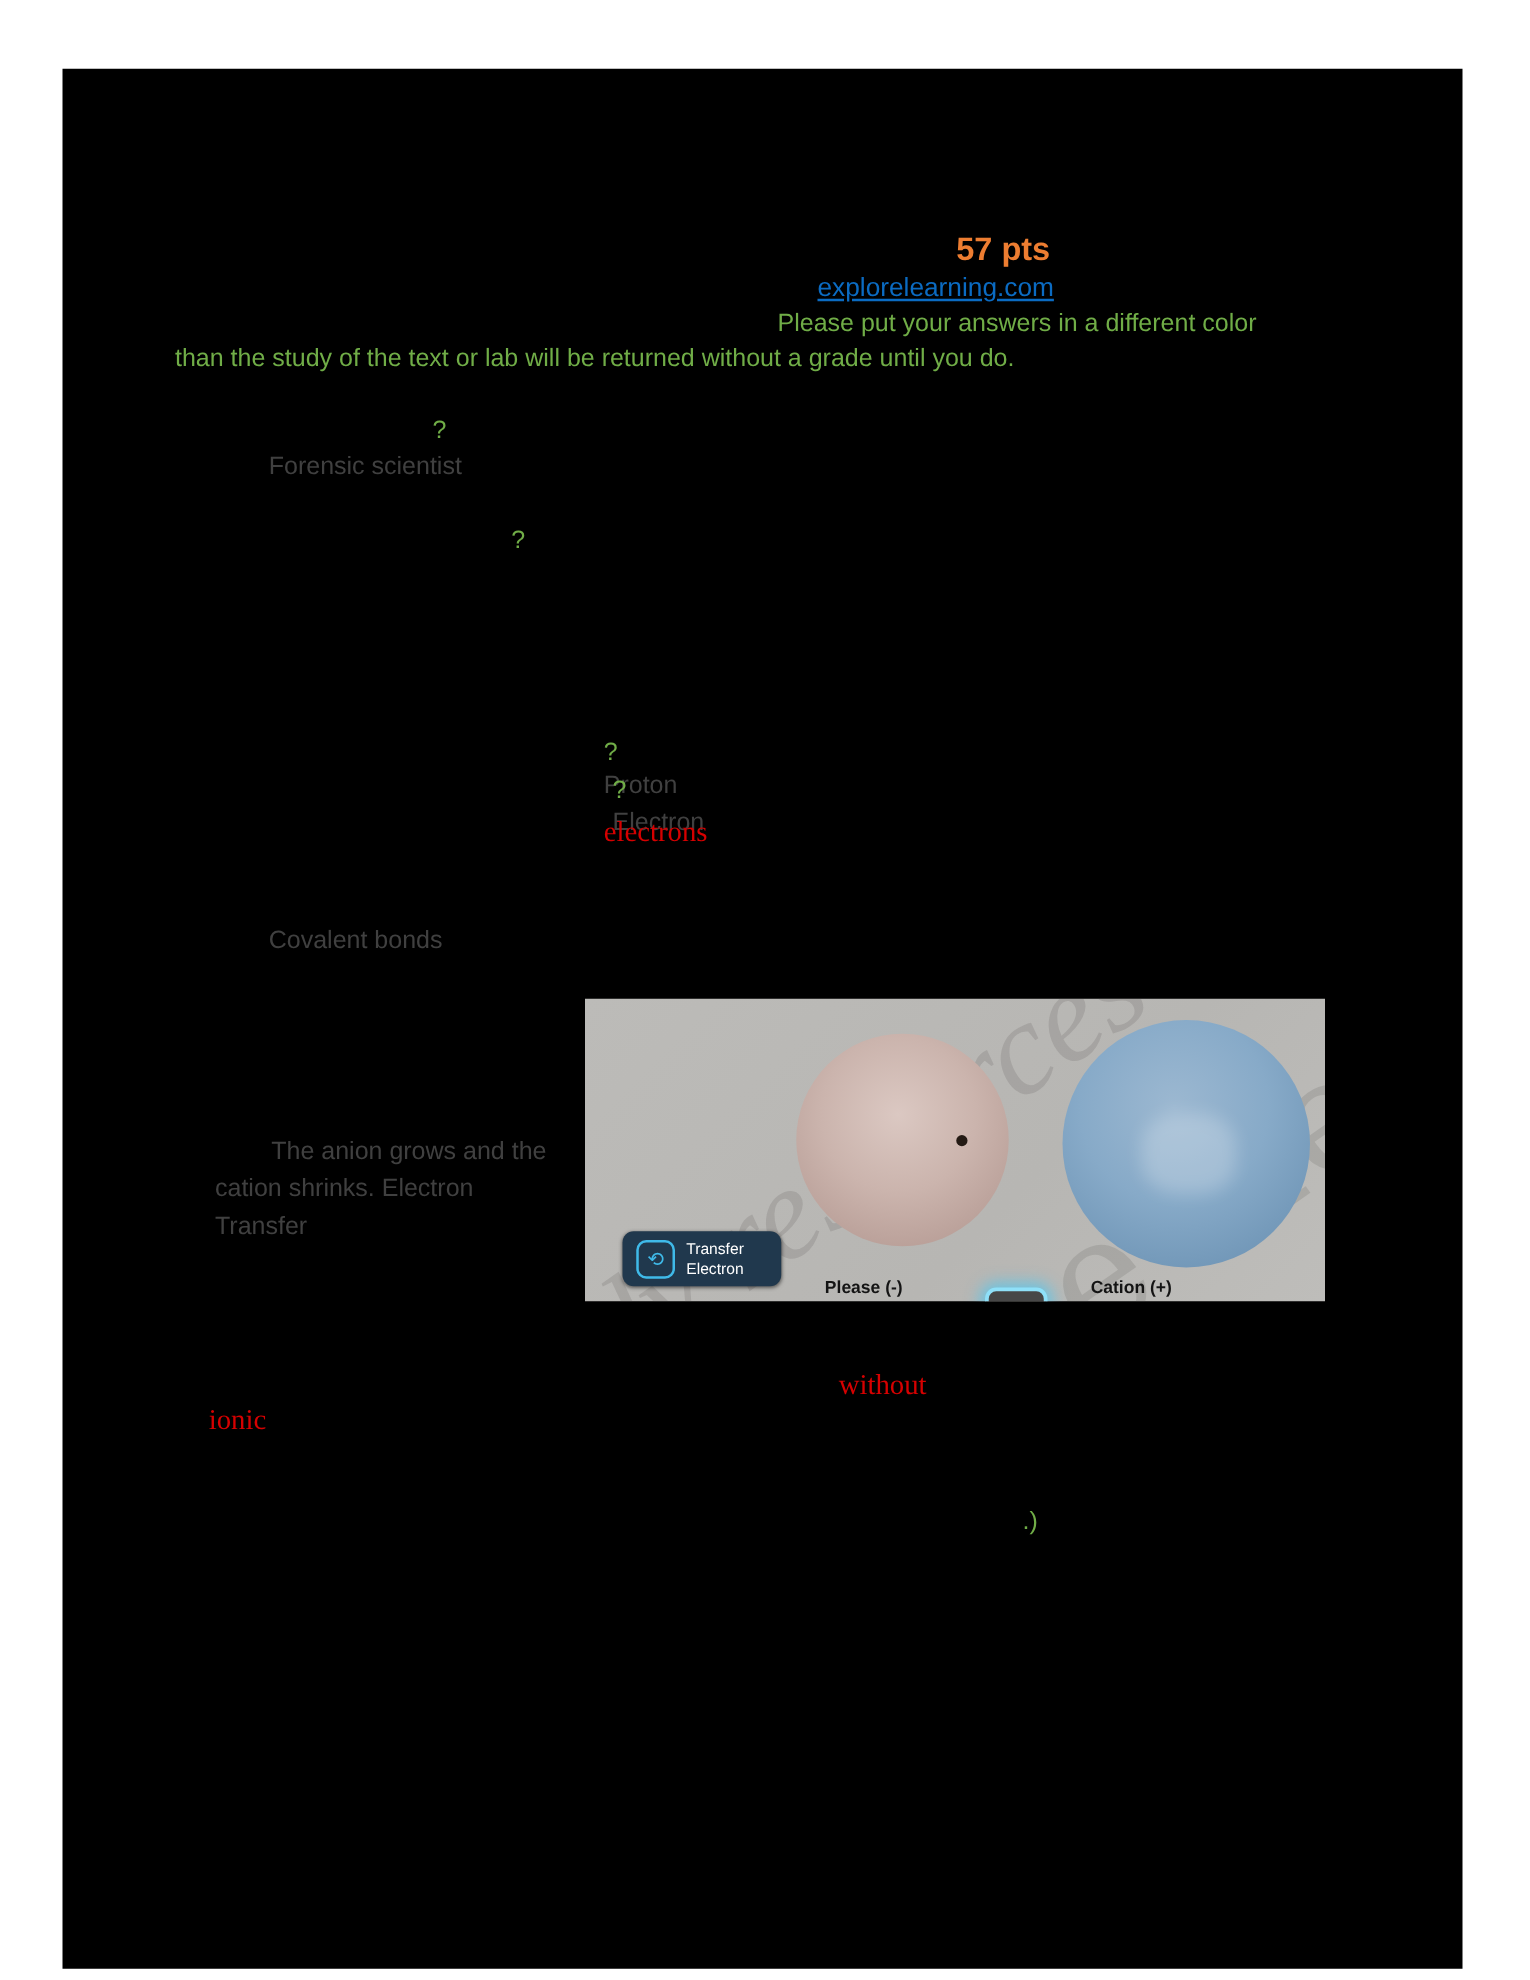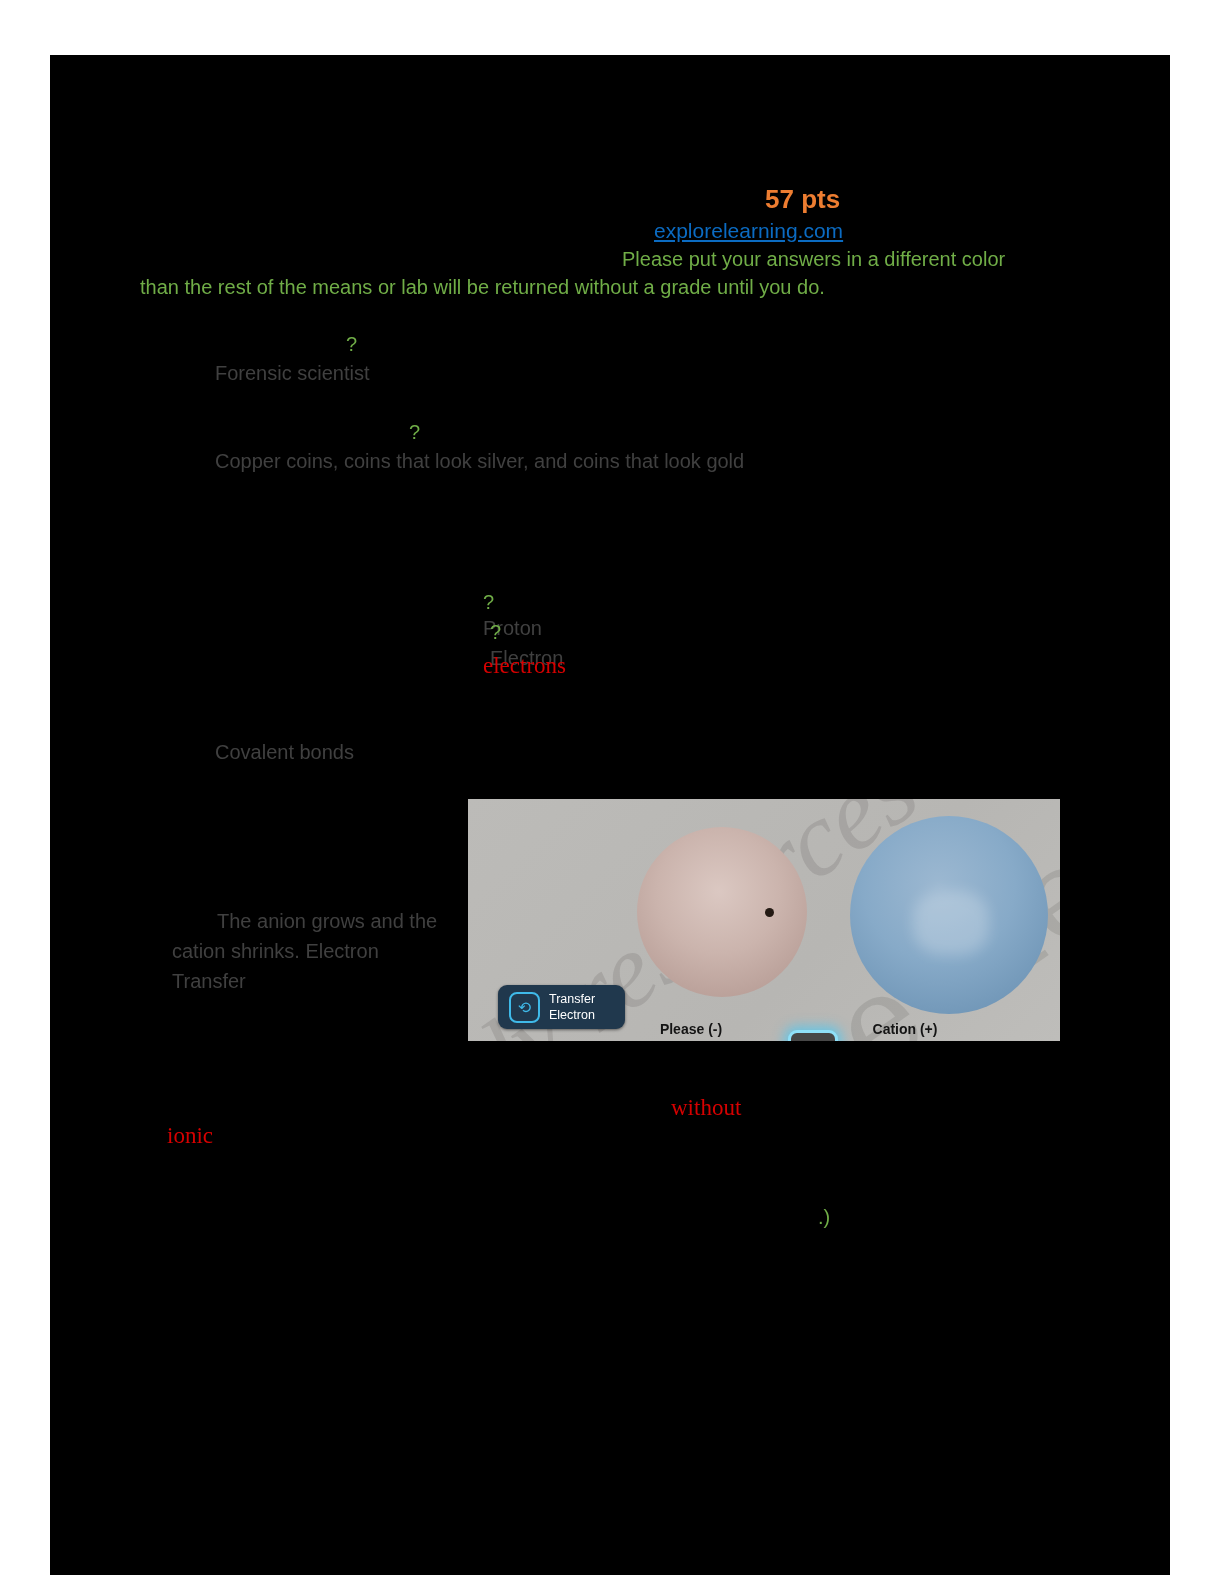--- a/index.html
+++ b/index.html
@@ -43,27 +43,26 @@
 </style>
 </head>
 <body>
 
 <div class="page">
   <div class="doc-canvas"></div>
 
   <div class="t orange" style="left:765px;top:183px;">57 pts</div>
   <div class="t link" style="left:654px;top:217px;">explorelearning.com</div>
   <div class="t green" style="left:622px;top:246px;">Please put your answers in a different color</div>
-  <div class="t green" style="left:140px;top:274px;">than the rest of the means or lab will be returned without a grade until you do.</div>
+  <div class="t green" style="left:140px;top:274px;">than the study of the text or lab will be returned without a grade until you do.</div>
 
   <div class="t qmark" style="left:346px;top:331px;">?</div>
   <div class="t red" style="left:215px;top:360px;">Forensic scientist</div>
 
   <div class="t qmark" style="left:409px;top:419px;">?</div>
-  <div class="t red" style="left:215px;top:448px;">Copper coins, coins that look silver, and coins that look gold</div>
 
   <div class="t" style="left:483px;top:568px;">
     <span class="qmark">?</span>
     <span class="red">Proton</span>
   </div>
   <div class="t" style="left:490px;top:598px;">
     <span class="qmark">?</span>
     <span class="red">Electron</span>
   </div>
 

